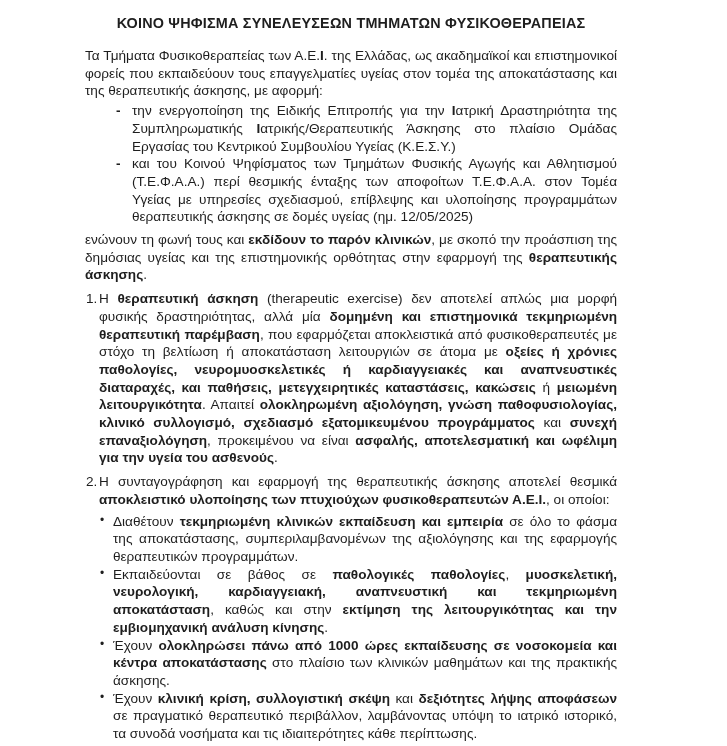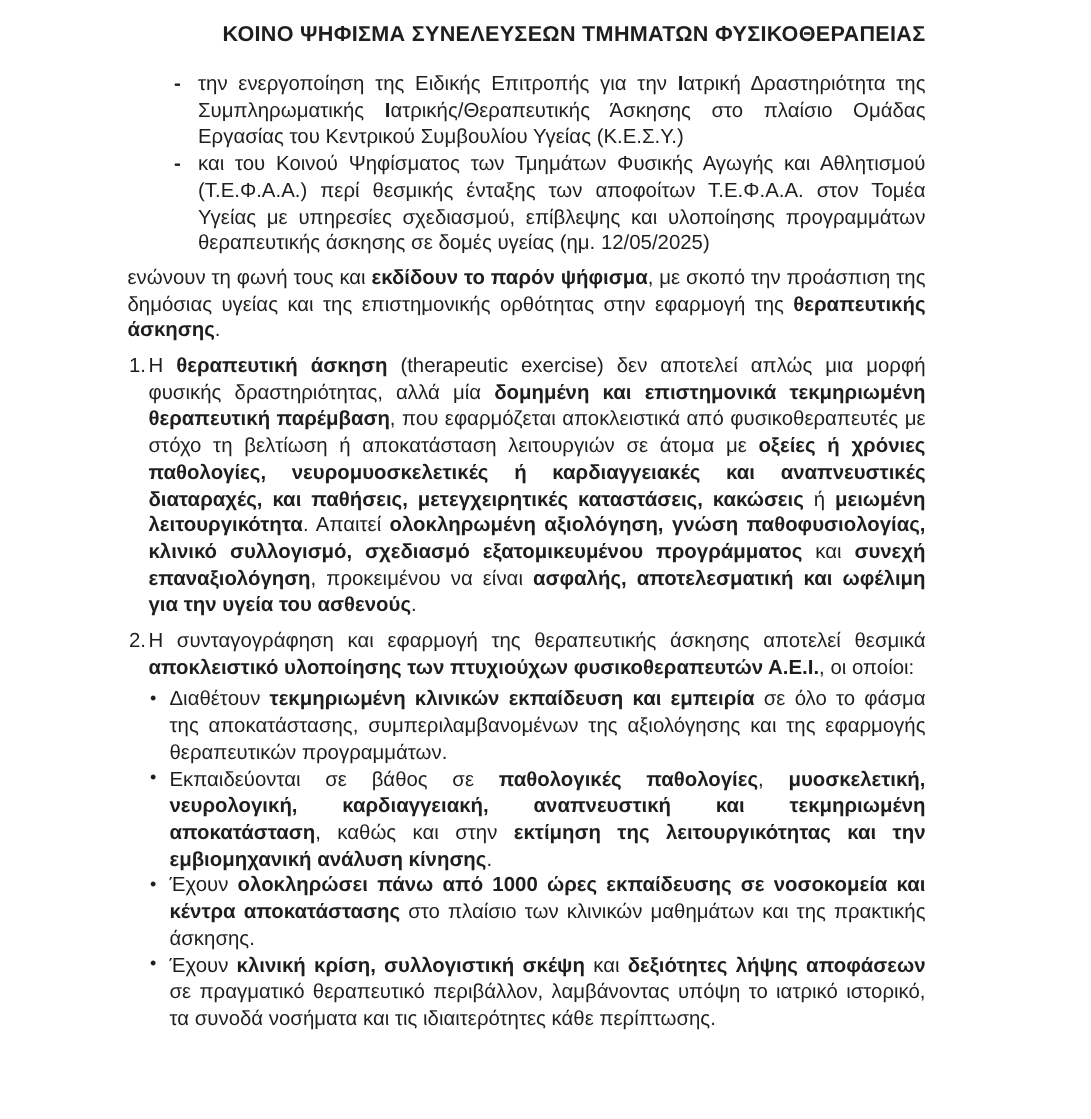--- a/index.html
+++ b/index.html
@@ -14,21 +14,21 @@
   .page {
     box-sizing: border-box;
     width: 727px;
     min-height: 746px;
     padding: 14px 110px 10px 85px;
   }
   .title {
     font-size: 14.4px;
     line-height: 18px;
     font-weight: 700;
-    text-align: right;
+    text-align: center;
     letter-spacing: 0.2px;
     margin: 0 0 15px 0;
   }
   .para, .dash-item, .num-item, .bullet-item {
     font-size: 13.6px;
     line-height: 17.7px;
     text-align: justify;
   }
   .para { margin: 0; }
   .intro { margin-bottom: 2px; }
@@ -54,33 +54,34 @@
   }
   b { font-weight: 700; }
 </style>
 </head>
 <body style="color: rgb(30, 30, 30); background: rgb(255, 255, 255);">
 
 <div class="page">
 
   <div class="title">ΚΟΙΝΟ ΨΗΦΙΣΜΑ ΣΥΝΕΛΕΥΣΕΩΝ ΤΜΗΜΑΤΩΝ ΦΥΣΙΚΟΘΕΡΑΠΕΙΑΣ</div>
 
+  <p class="para intro">Τα Τμήματα Φυσικοθεραπείας των Α.Ε.<b>Ι</b>. της Ελλάδας, ως ακαδημαϊκοί και επιστημονικοί φορείς που εκπαιδεύουν τους επαγγελματίες υγείας στον τομέα της αποκατάστασης και της θεραπευτικής άσκησης,  με αφορμή:</p>
 
   <div class="dash-list">
       <div class="dash-item">
     <span class="marker">-</span>
     <span>την ενεργοποίηση της Ειδικής Επιτροπής για την <b>Ι</b>ατρική Δραστηριότητα της Συμπληρωματικής <b>Ι</b>ατρικής/Θεραπευτικής Άσκησης  στο πλαίσιο Ομάδας Εργασίας του Κεντρικού Συμβουλίου Υγείας (Κ.Ε.Σ.Υ.)</span>
   </div>
       <div class="dash-item">
     <span class="marker">-</span>
     <span>και του Κοινού Ψηφίσματος των Τμημάτων Φυσικής Αγωγής και Αθλητισμού (Τ.Ε.Φ.Α.Α.) περί θεσμικής ένταξης των αποφοίτων Τ.Ε.Φ.Α.Α. στον Τομέα Υγείας με υπηρεσίες σχεδιασμού, επίβλεψης και υλοποίησης προγραμμάτων θεραπευτικής άσκησης σε δομές υγείας (ημ. 12/05/2025)</span>
   </div>
     </div>
 
-  <p class="para resolution">ενώνουν τη φωνή τους και <b>εκδίδουν το παρόν ψήφισμα</b>, με σκοπό την προάσπιση της δημόσιας υγείας και της επιστημονικής ορθότητας στην εφαρμογή της <b>θεραπευτικής άσκησης</b>.</p>
+  <p class="para resolution">ενώνουν τη φωνή τους και <b>εκδίδουν το παρόν κλινικών</b>, με σκοπό την προάσπιση της δημόσιας υγείας και της επιστημονικής ορθότητας στην εφαρμογή της <b>θεραπευτικής άσκησης</b>.</p>
 
   <div class="num-list">
 
     <div class="num-item">
       <span class="num">1.</span>
       <span>Η <b>θεραπευτική άσκηση</b> (therapeutic exercise) δεν αποτελεί απλώς μια μορφή φυσικής δραστηριότητας, αλλά μία <b>δομημένη και επιστημονικά τεκμηριωμένη θεραπευτική παρέμβαση</b>, που εφαρμόζεται αποκλειστικά από φυσικοθεραπευτές με στόχο τη βελτίωση ή αποκατάσταση λειτουργιών σε άτομα με <b>οξείες ή χρόνιες παθολογίες, νευρομυοσκελετικές ή καρδιαγγειακές και αναπνευστικές διαταραχές, και παθήσεις, μετεγχειρητικές καταστάσεις, κακώσεις</b> ή <b>μειωμένη λειτουργικότητα</b>. Απαιτεί <b>ολοκληρωμένη αξιολόγηση, γνώση παθοφυσιολογίας, κλινικό συλλογισμό, σχεδιασμό εξατομικευμένου προγράμματος</b> και <b>συνεχή επαναξιολόγηση</b>, προκειμένου να είναι <b>ασφαλής, αποτελεσματική και ωφέλιμη για την υγεία του ασθενούς</b>.</span>
     </div>
 
     <div class="num-item">
       <span class="num">2.</span>

